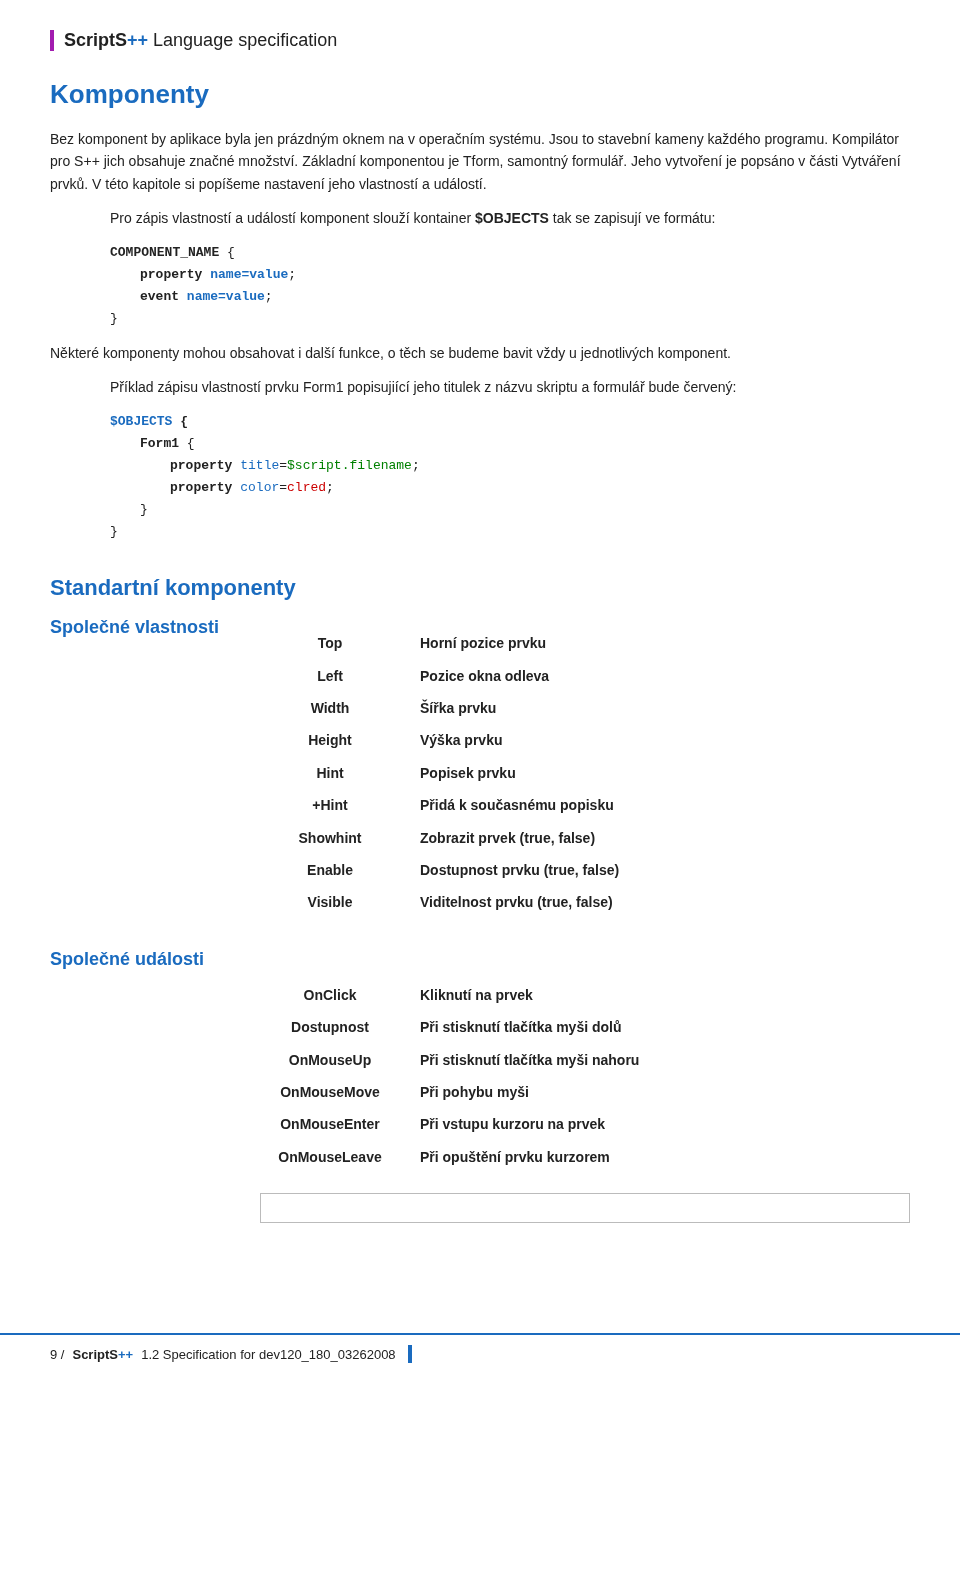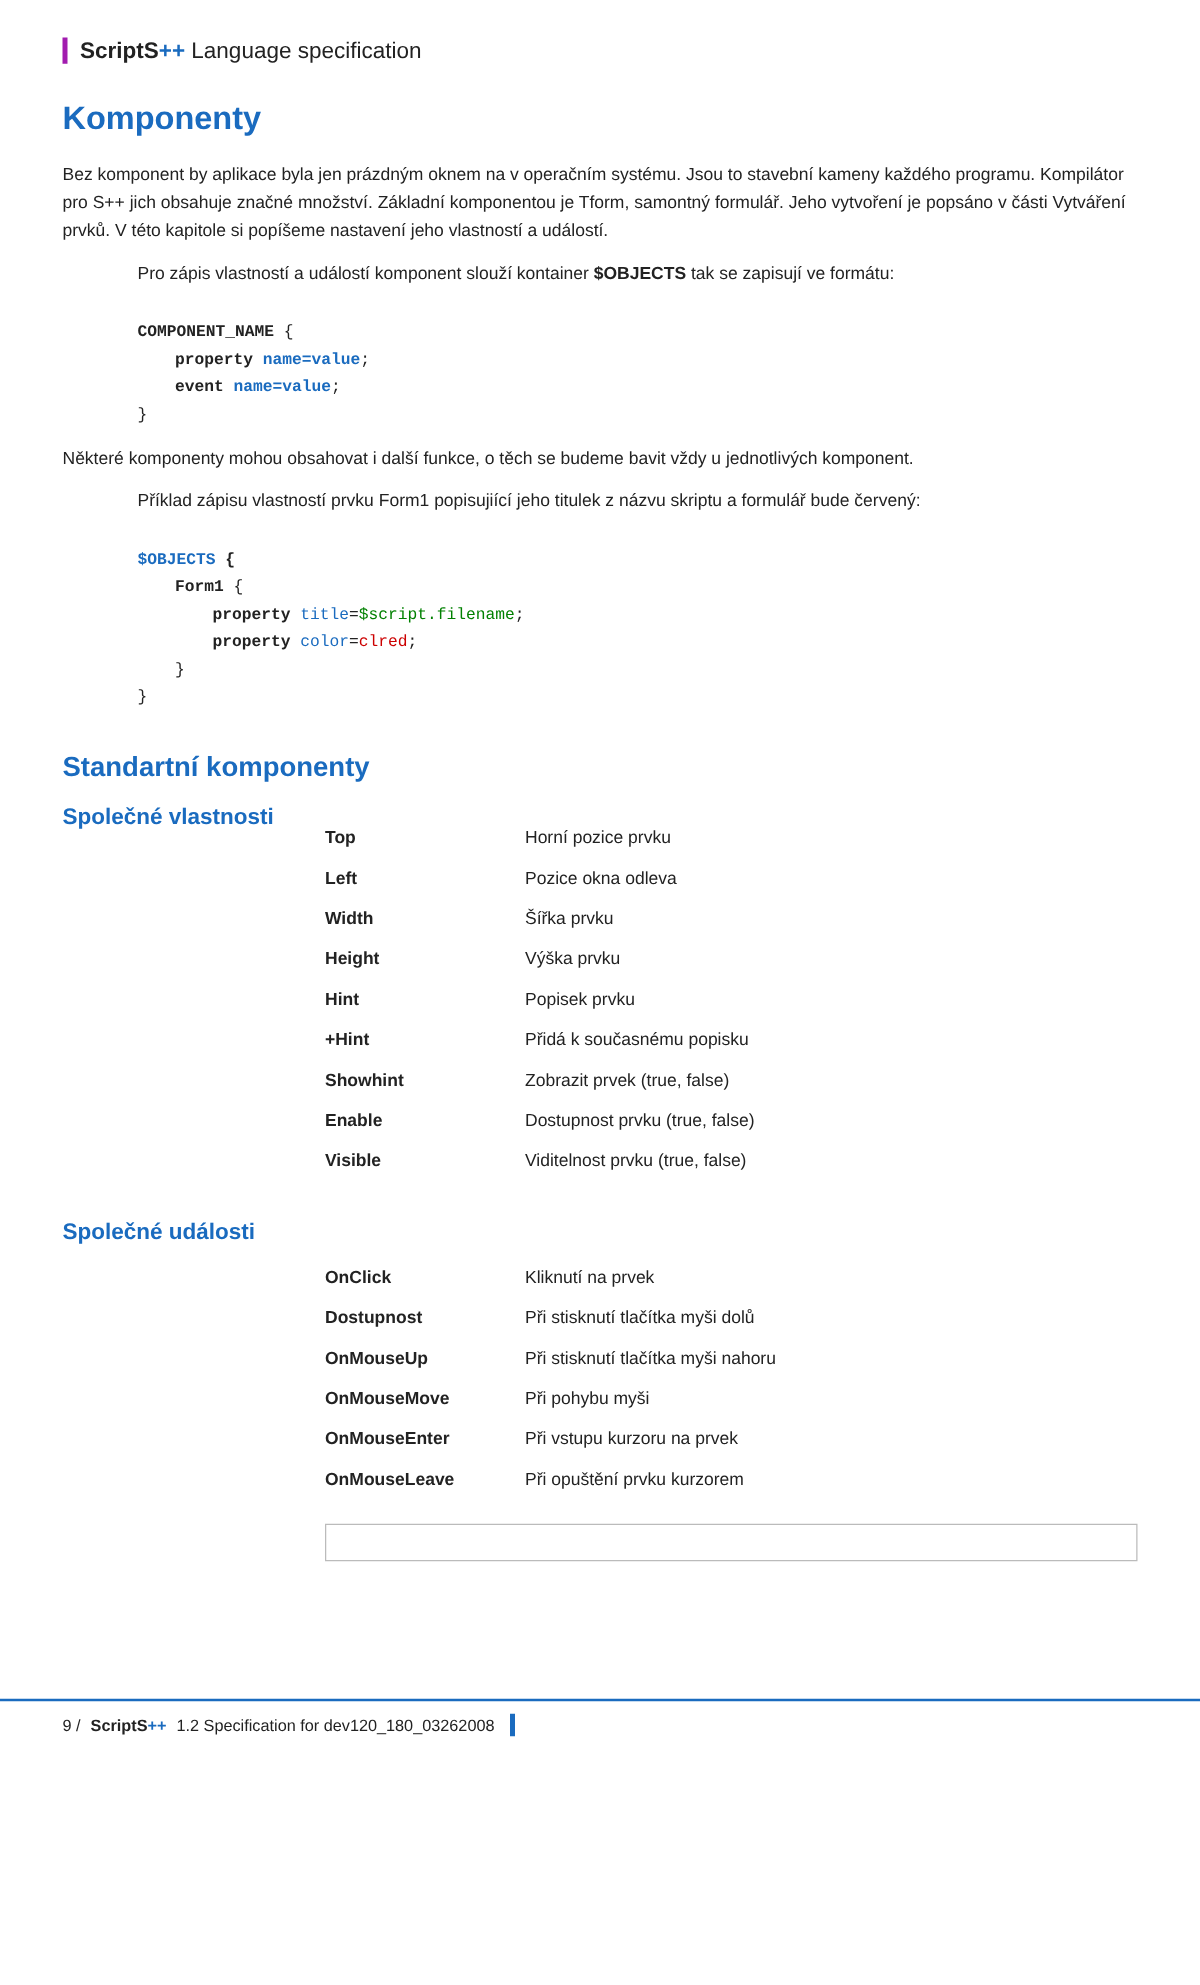--- a/index.html
+++ b/index.html
@@ -66,21 +66,21 @@
 
     .intro-text {
       margin-bottom: 10px;
       line-height: 1.6;
       color: #222;
     }
 
     .code-block {
       font-family: 'Courier New', Courier, monospace;
       font-size: 13px;
-      margin: 25px 0 12px 60px;
+      margin: 12px 0 12px 60px;
       line-height: 1.7;
     }
 
     .code-block .keyword {
       font-weight: bold;
       color: #222;
     }
 
     .code-block .prop-name {
       color: #1a6bbf;
@@ -117,27 +117,29 @@
       margin-top: 10px;
       margin-bottom: 20px;
       border-collapse: collapse;
       width: 560px;
     }
 
     .properties-table td {
       padding: 5px 20px 5px 0;
       vertical-align: top;
       line-height: 1.6;
+      font-weight: bold;
     }
 
     .properties-table td:first-child {
       font-weight: bold;
       color: #222;
       width: 160px;
       white-space: nowrap;
+      text-align: center;
     }
 
     .properties-table td:last-child {
       color: #222;
     }
 
     .bottom-bar {
       position: absolute;
       bottom: 0;
       left: 0;

